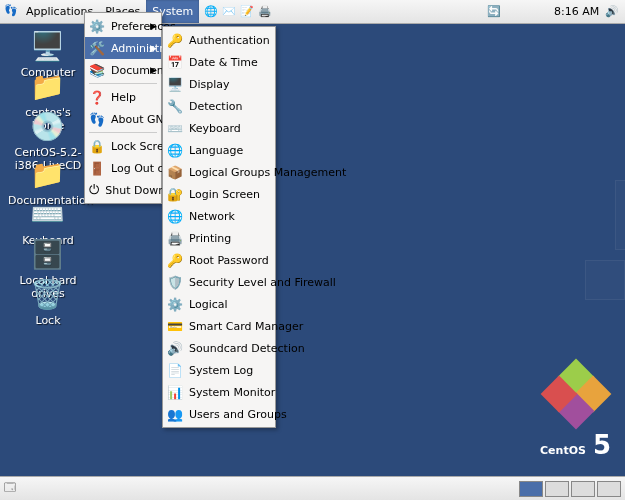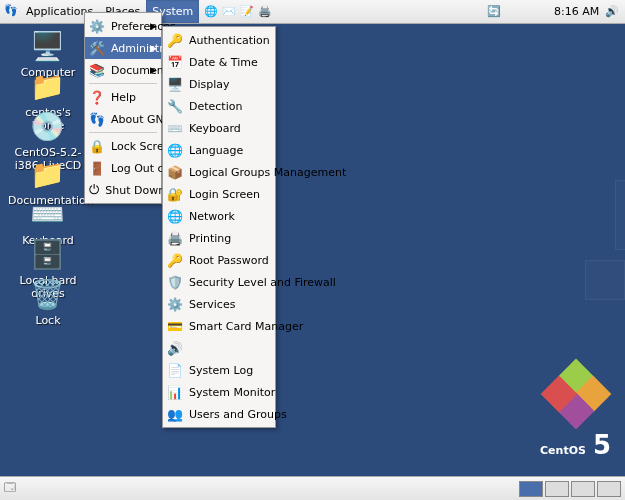--- a/index.html
+++ b/index.html
@@ -193,28 +193,29 @@
     <div class="menu-item">
       <span class="mic">🔑</span>
       <span>Root Password</span>
     </div>
     <div class="menu-item">
       <span class="mic">🛡️</span>
       <span>Security Level and Firewall</span>
     </div>
     <div class="menu-item">
       <span class="mic">⚙️</span>
-      <span>Services</span>
+      <span>Logical</span>
     </div>
     <div class="menu-item">
       <span class="mic">💳</span>
       <span>Smart Card Manager</span>
     </div>
     <div class="menu-item">
       <span class="mic">🔊</span>
+      <span>Soundcard Detection</span>
     </div>
     <div class="menu-item">
       <span class="mic">📄</span>
       <span>System Log</span>
     </div>
     <div class="menu-item">
       <span class="mic">📊</span>
       <span>System Monitor</span>
     </div>
     <div class="menu-item">

